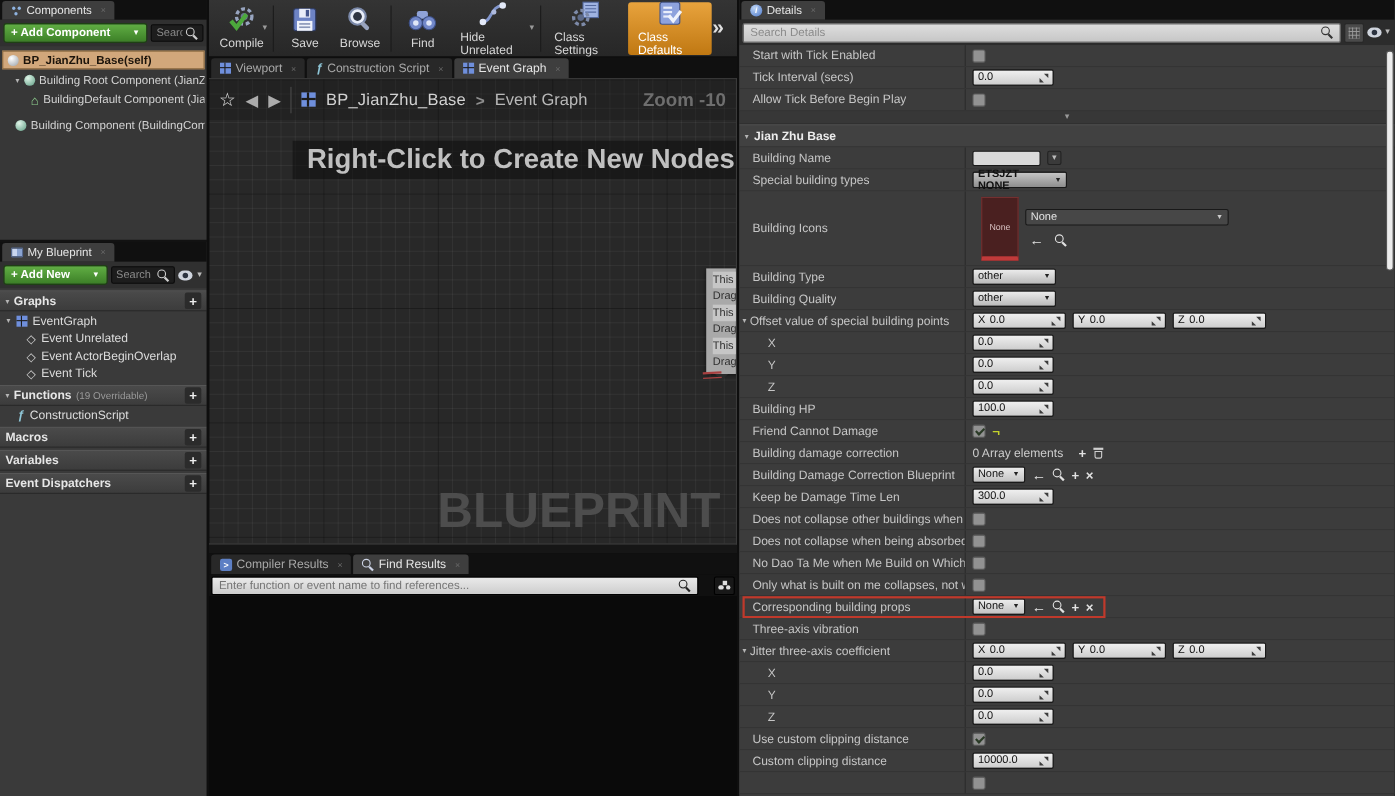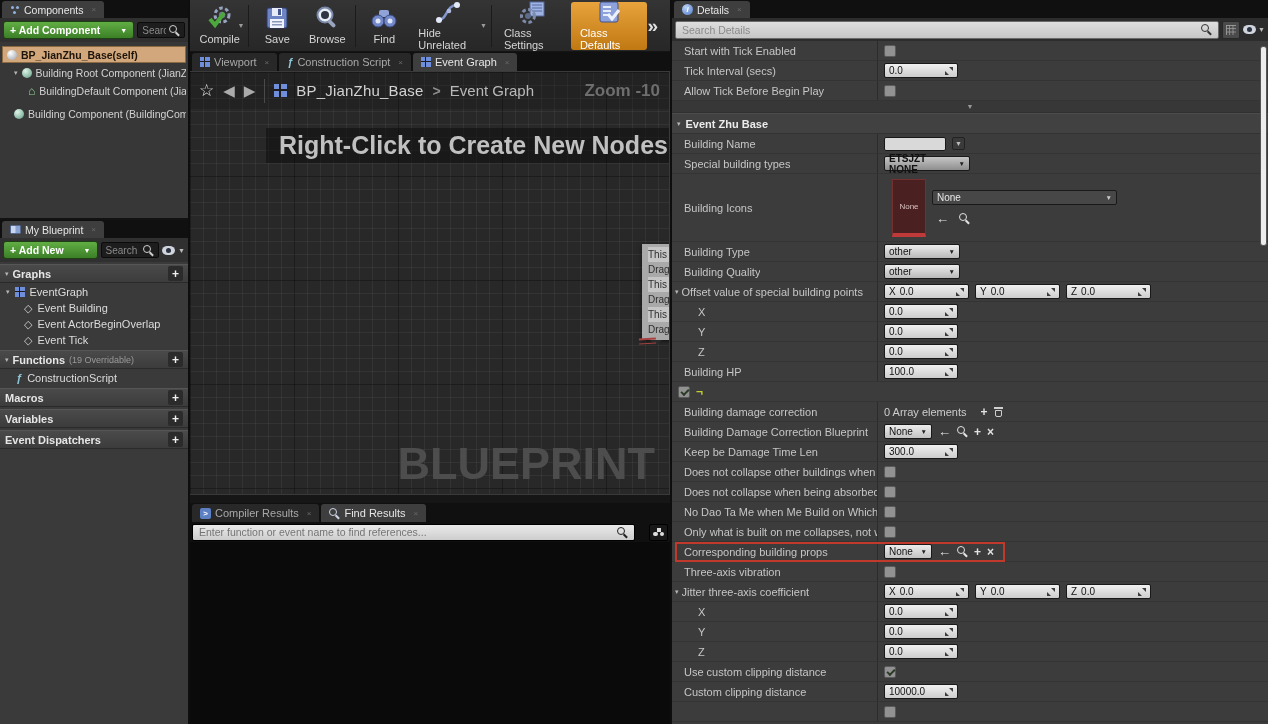--- a/index.html
+++ b/index.html
@@ -280,21 +280,21 @@
           </div>
           <div class="bp-item kind-graph">
             <span class="tri">▾</span>
             <span class="tab-ic">
               <span class="bgrid"></span>
             </span>
             <span>EventGraph</span>
           </div>
           <div class="bp-item kind-event">
             <span class="diamond">◇</span>
-            <span>Event Building</span>
+            <span>Event Unrelated</span>
           </div>
           <div class="bp-item kind-event">
             <span class="diamond">◇</span>
             <span>Event ActorBeginOverlap</span>
           </div>
           <div class="bp-item kind-event">
             <span class="diamond">◇</span>
             <span>Event Tick</span>
           </div>
           <div class="bp-header">
@@ -526,21 +526,21 @@
           <div class="d-label">
             <span class="lab-text">Allow Tick Before Begin Play</span>
           </div>
           <div class="d-value">
             <span class="cb"></span>
           </div>
         </div>
         <div class="d-expander">▼</div>
         <div class="d-section">
           <span class="tri">▾</span>
-          <span>Event Zhu Base</span>
+          <span>Jian Zhu Base</span>
         </div>
         <div class="d-row">
           <div class="d-label">
             <span class="lab-text">Building Name</span>
           </div>
           <div class="d-value">
             <span class="inp-light"></span>
             <span class="side-dd">▼</span>
           </div>
         </div>
@@ -658,20 +658,23 @@
             <span class="lab-text">Building HP</span>
           </div>
           <div class="d-value">
             <span class="spin-box">
               <span class="sv">100.0</span>
               <span class="diag"></span>
             </span>
           </div>
         </div>
         <div class="d-row">
+          <div class="d-label">
+            <span class="lab-text">Friend Cannot Damage</span>
+          </div>
           <div class="d-value">
             <span class="cb checked"></span>
             <span class="revert">¬</span>
           </div>
         </div>
         <div class="d-row">
           <div class="d-label">
             <span class="lab-text">Building damage correction</span>
           </div>
           <div class="d-value">

